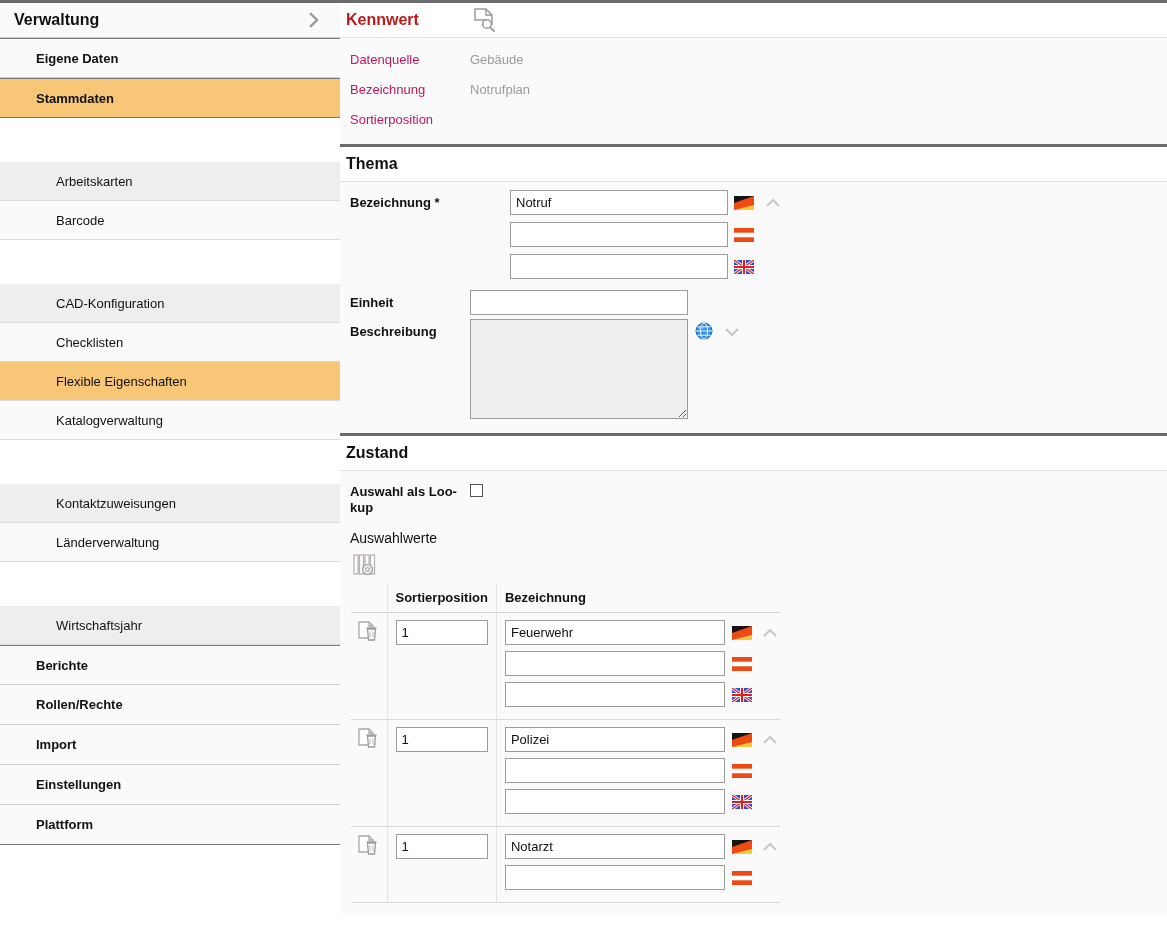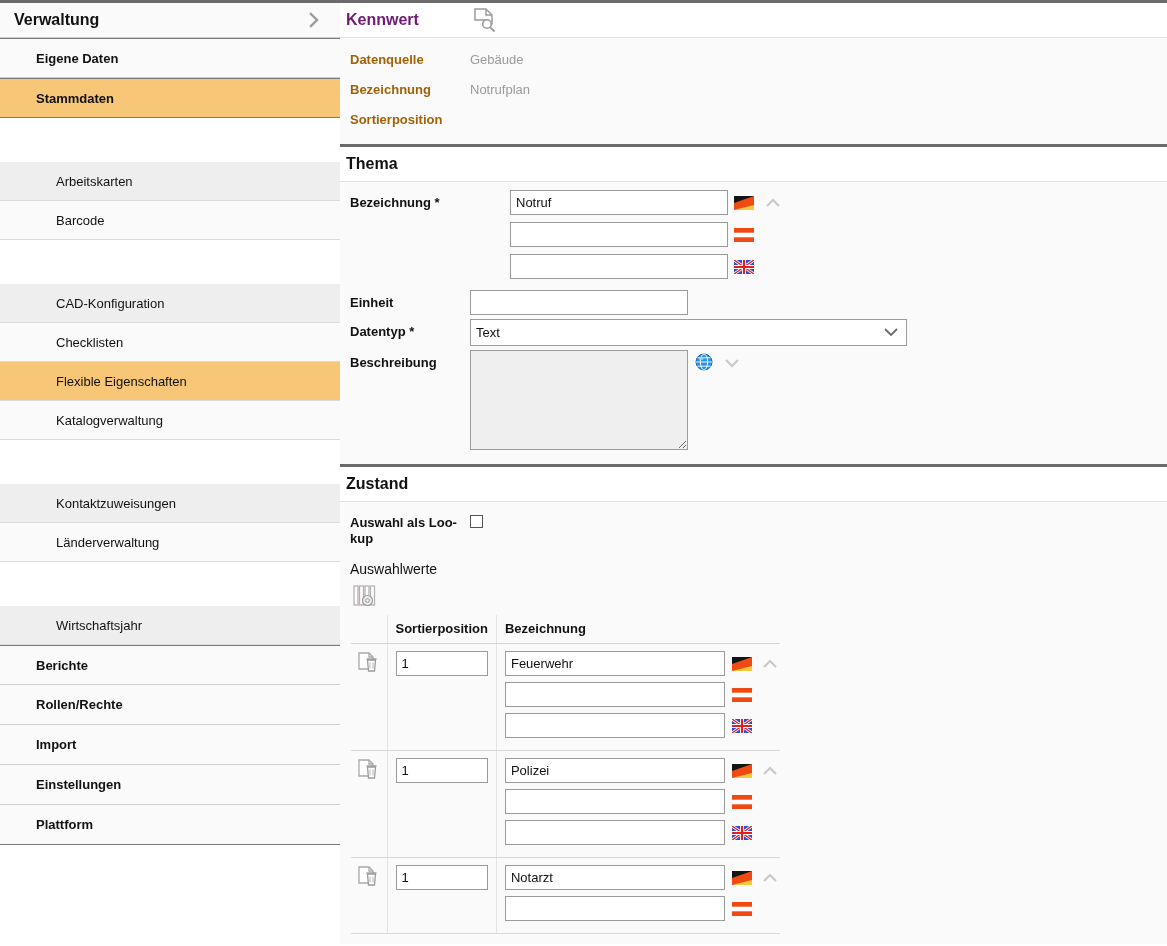--- a/index.html
+++ b/index.html
@@ -52,31 +52,31 @@
   
   .main { flex: 1; background: #ffffff; min-width: 0; }
 
   .panel-bar {
     height: 37px; display: flex; align-items: center;
     border-top: 3px solid #6b6b6b;
     background: #ffffff;
     padding-left: 6px;
   }
   .panel-bar.thin { border-top: 3px solid #6b6b6b; }
-  .panel-title-grey { font-size: 16px; font-weight: bold; color: #701a75; }
+  .panel-title-grey { font-size: 16px; font-weight: bold; color: #b91c1c; }
   .panel-title-dark { font-size: 16px; font-weight: bold; color: #111; }
   .doc-search-icon { margin-left: 52px; width: 26px; height: 26px; display:block; }
 
   .readonly-block {
     background: #fafafa;
     border-top: 1px solid #e2e2e2;
     padding: 6px 0 10px 0;
   }
   .ro-row { display: flex; align-items: center; height: 30px; }
-  .ro-label { width: 130px; padding-left: 10px; font-weight: bold; color: #a16207; font-size: 13px; }
+  .ro-label { width: 130px; padding-left: 10px; font-weight: normal; color: #be185d; font-size: 13px; }
   .ro-value { color: #9a9a9a; font-size: 13px; }
 
   .form-block {
     background: #fafafa;
     border-top: 1px solid #e2e2e2;
     padding: 8px 0 10px 0;
   }
   .f-row { display: flex; align-items: flex-start; margin-bottom: 4px; }
   .f-label {
     width: 130px; padding-left: 10px; padding-top: 5px;
@@ -316,33 +316,20 @@
         </div>
       </div>
 
       <div class="f-row">
         <div class="f-label">Einheit</div>
         <div class="f-ctl">
           <input class="txt" value="" style="">
         </div>
       </div>
 
-      <div class="f-row">
-        <div class="f-label">Datentyp *</div>
-        <div class="f-ctl">
-          <div class="sel-wrap">
-            <select class="ddl">
-              <option>Text</option>
-            </select>
-            <svg class="ddl-chev" viewBox="0 0 16 12">
-                <path d="M2 3 L8 9 L14 3" fill="none" stroke="#6b6b6b" stroke-width="1.8"></path>
-              </svg>
-          </div>
-        </div>
-      </div>
 
       <div class="f-row">
         <div class="f-label">Beschreibung</div>
         <div class="f-ctl">
           <textarea class="ta" style=""></textarea>
           <span>
             <svg class="globe" viewBox="0 0 18 18">
               <circle cx="9" cy="9" r="8" fill="#2e93e8" stroke="#1668b0" stroke-width="1"></circle>
               <ellipse cx="9" cy="9" rx="3.6" ry="8" fill="none" stroke="#ffffff" stroke-width="0.9"></ellipse>
               <path d="M1 9 H17 M2.3 4.8 H15.7 M2.3 13.2 H15.7" stroke="#ffffff" stroke-width="0.9" fill="none"></path>

